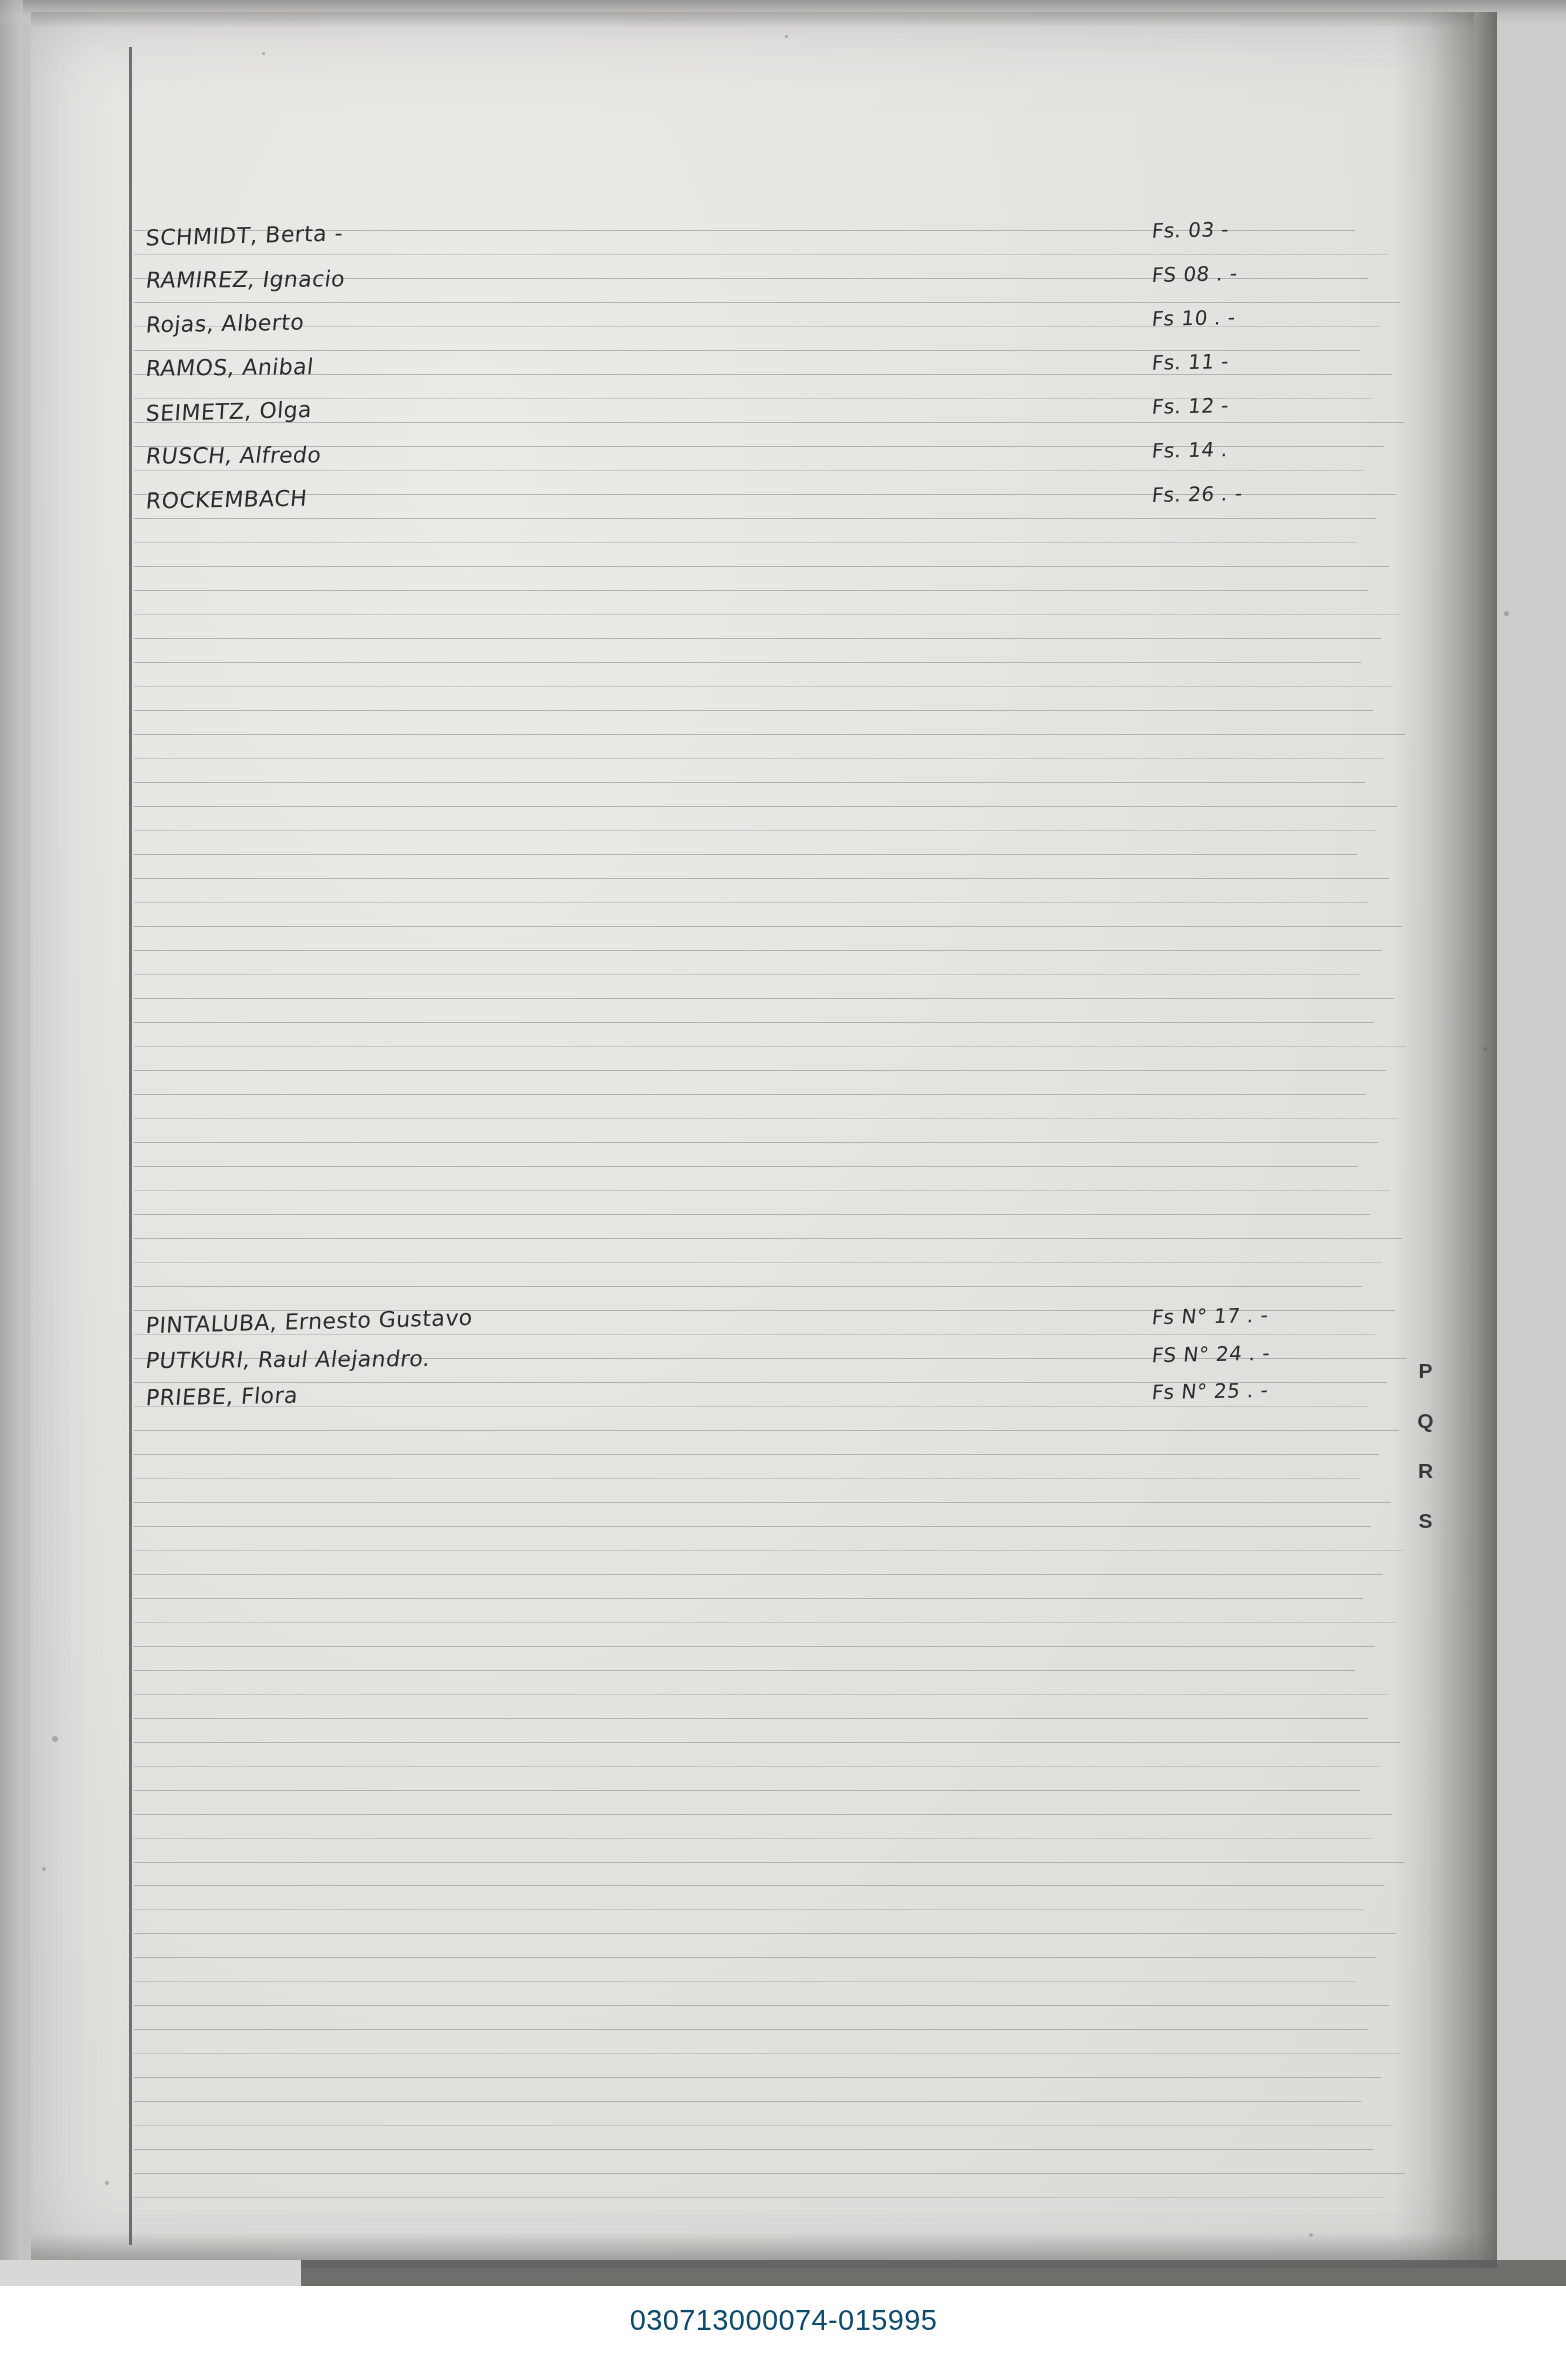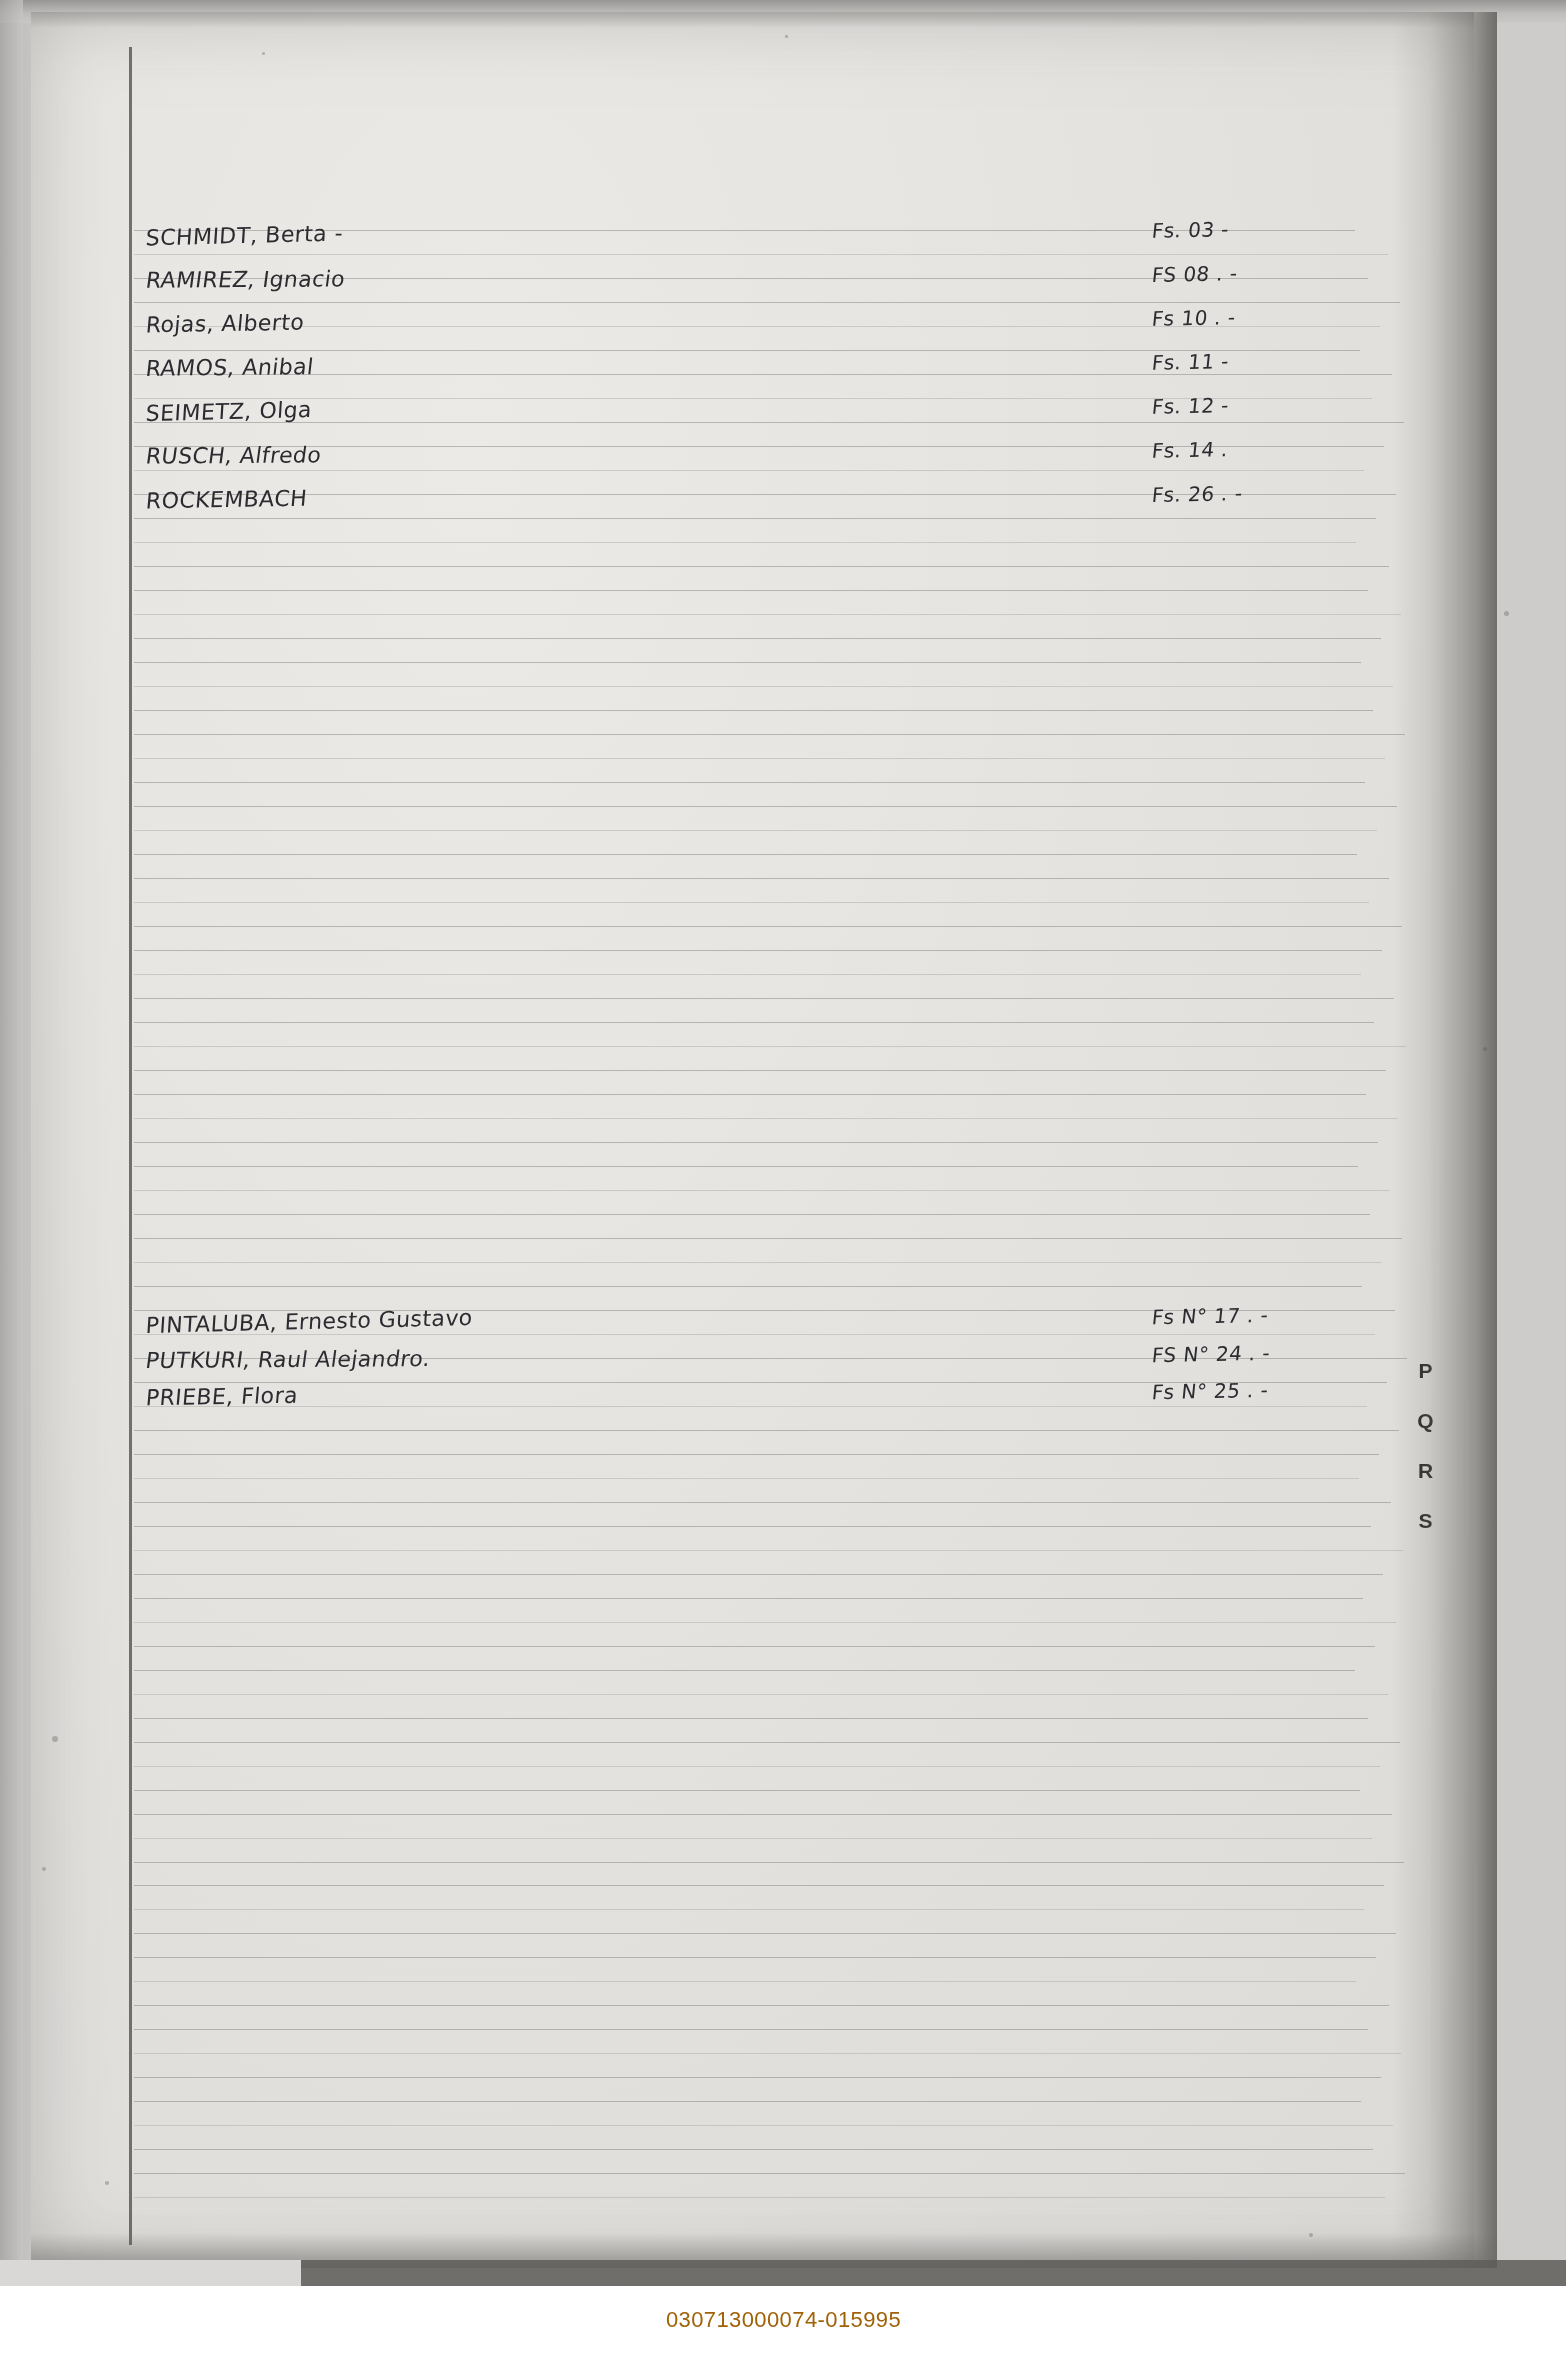--- a/index.html
+++ b/index.html
@@ -170,22 +170,22 @@
     top: 2286px;
     width: 1567px;
     height: 68px;
     background: #ffffff;
     display: flex;
     align-items: center;
     justify-content: center;
   }
   #footer .fid {
     font-family: "Liberation Sans", sans-serif;
-    font-size: 22px;
-    color: #a16207;
+    font-size: 29px;
+    color: #0c4a6e;
     letter-spacing: 0.4px;
   }
   
   .bottom-strip {
     position: absolute;
     left: 297px;
     bottom: 0;
     width: 1270px;
     height: 26px;
     background: #5e5d5b;

